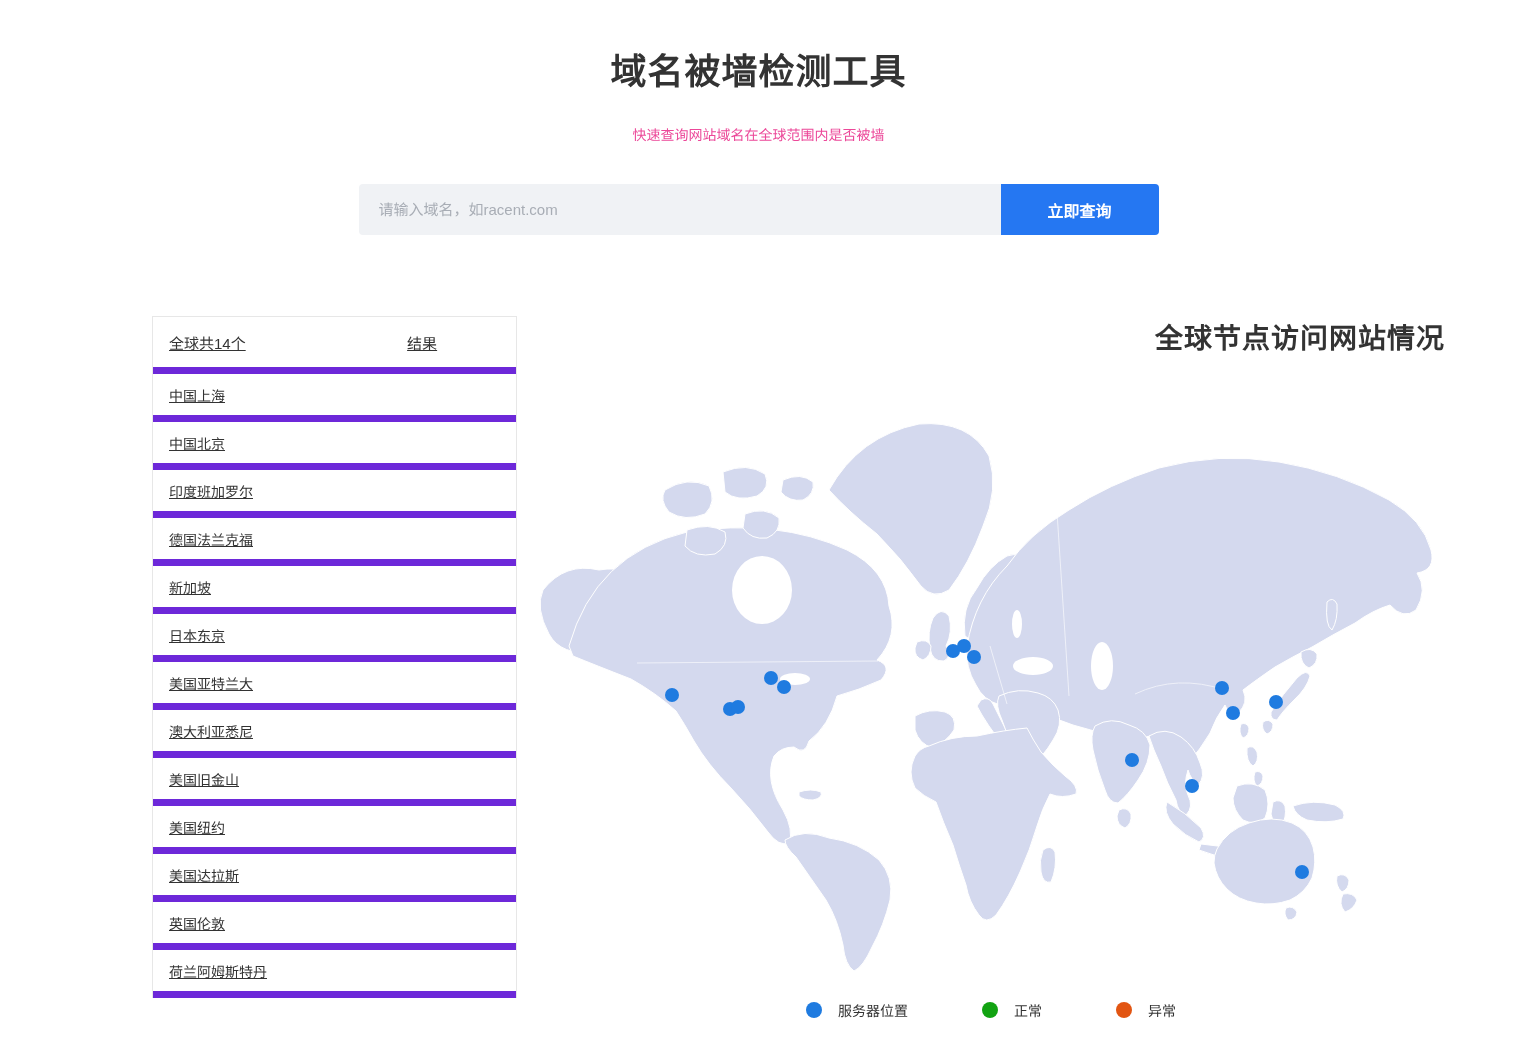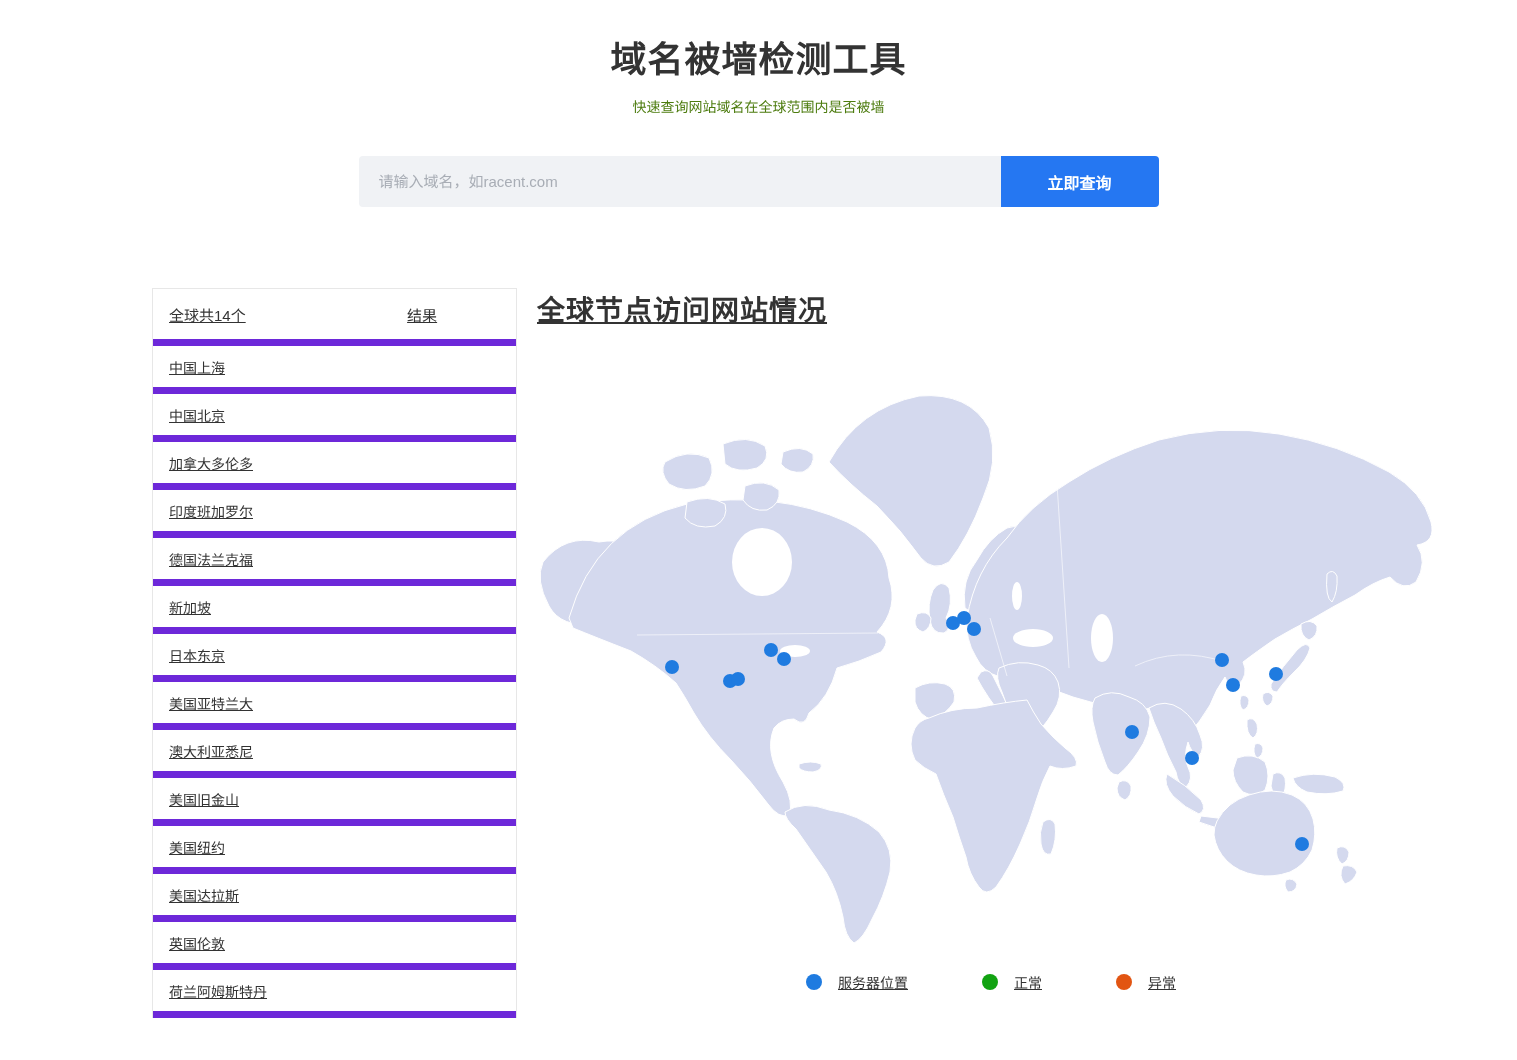--- a/index.html
+++ b/index.html
@@ -2,23 +2,23 @@
 <html lang="zh-CN"><head>
 <meta charset="utf-8">
 <style>
   * { box-sizing: border-box; margin: 0; padding: 0; }
   html,body { background:#ffffff; }
   body {
     width: 1517px; min-height: 1060px; margin: 0 auto;
     font-family: "Liberation Sans", "DejaVu Sans", sans-serif;
     color: #333;
   }
-  .header { padding-top: 30px; text-align: center; }
+  .header { padding-top: 42px; text-align: center; }
   .header h1 { font-size: 36px; font-weight: 600; color: #333; letter-spacing: 1px; }
-  .header p { margin-top: 14px; font-size: 14px; color: #4d7c0f; }
+  .header p { margin-top: 30px; font-size: 14px; color: #ec4899; }
 
   .search-bar {
     width: 800px; margin: 40px auto 0; display: flex; height: 51px;
   }
   .search-bar input {
     flex: 1; border: none; outline: none; background: #f0f2f5;
     border-radius: 4px 0 0 4px; padding: 0 20px; font-size: 15px; color: #333;
     font-family: inherit;
   }
   .search-bar input::placeholder { color: #a8adb5; }
@@ -31,21 +31,21 @@
 
   .results-table {
     width: 365px; flex: 0 0 365px; border: 1px solid #e7e7e7; border-bottom: none;
     font-size: 14px; align-self: flex-start;
   }
   .t-row { display: flex; align-items: center; height: 48px; border-bottom: 7px solid #6d28d9; text-decoration: underline; }
   .t-row.t-head { height: 57px; font-size: 15px; }
   .t-cell-loc { width: 70%; padding-left: 16px; color: #333; }
   .t-cell-res { width: 30%; color: #333; }
 
-  .map-section { flex: 1; margin-left: 20px; text-align: left; text-decoration: underline; }
+  .map-section { flex: 1; margin-left: 20px; text-align: right; }
   .map-section h2 { font-size: 28px; font-weight: 600; color: #333; letter-spacing: 1px; }
   .map-wrap { margin-top: 38px; }
   .map-wrap svg { display: block; width: 908px; height: 580px; }
 
   .legend { margin-top: 26px; display: flex; justify-content: center; gap: 74px; align-items: center; }
   .legend-item { display: flex; align-items: center; gap: 16px; font-size: 14px; color: #333; }
   .legend-swatch { width: 16px; height: 16px; border-radius: 50%; display: inline-block; }
 </style>
 </head>
 <body>
@@ -66,24 +66,20 @@
     <div class="t-row t-head">
       <span class="t-cell-loc">全球共14个</span>
       <span class="t-cell-res">结果</span>
     </div>
     <div class="t-row">
       <span class="t-cell-loc">中国上海</span>
       <span class="t-cell-res"></span>
     </div>
     <div class="t-row">
       <span class="t-cell-loc">中国北京</span>
-      <span class="t-cell-res"></span>
-    </div>
-    <div class="t-row">
-      <span class="t-cell-loc">加拿大多伦多</span>
       <span class="t-cell-res"></span>
     </div>
     <div class="t-row">
       <span class="t-cell-loc">印度班加罗尔</span>
       <span class="t-cell-res"></span>
     </div>
     <div class="t-row">
       <span class="t-cell-loc">德国法兰克福</span>
       <span class="t-cell-res"></span>
     </div>

